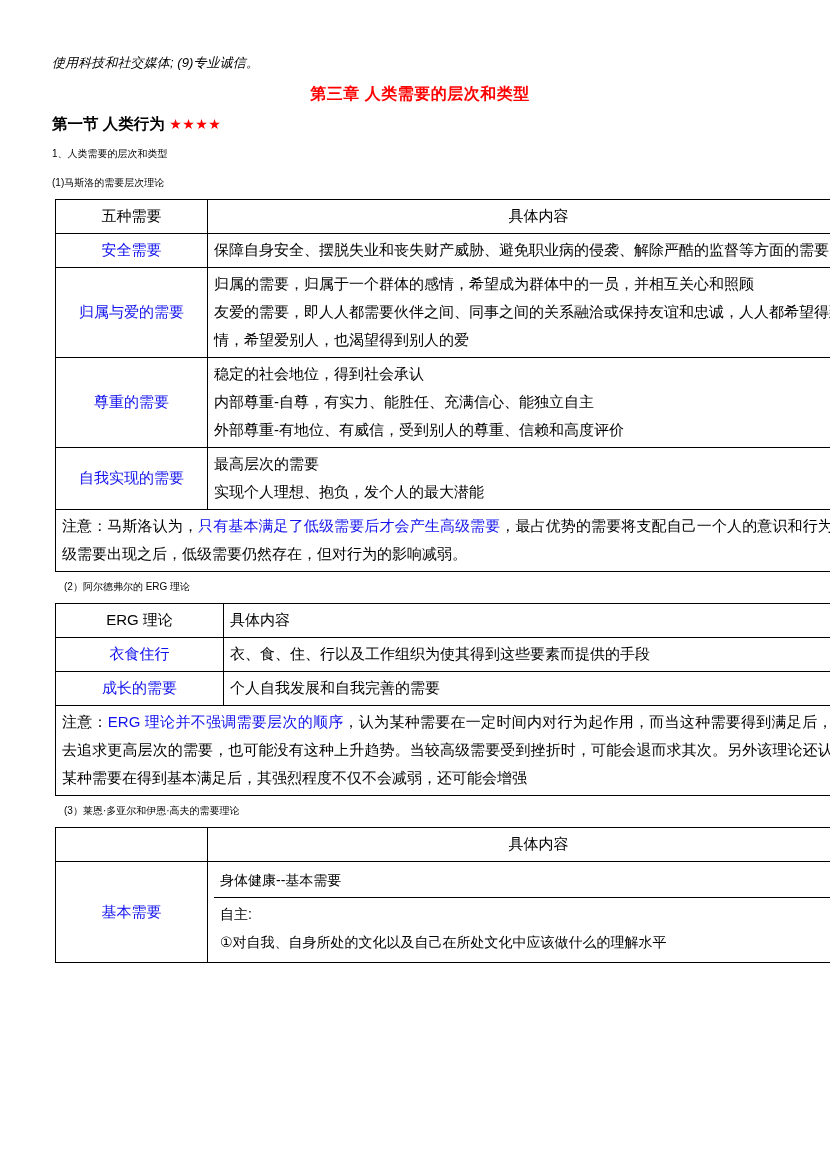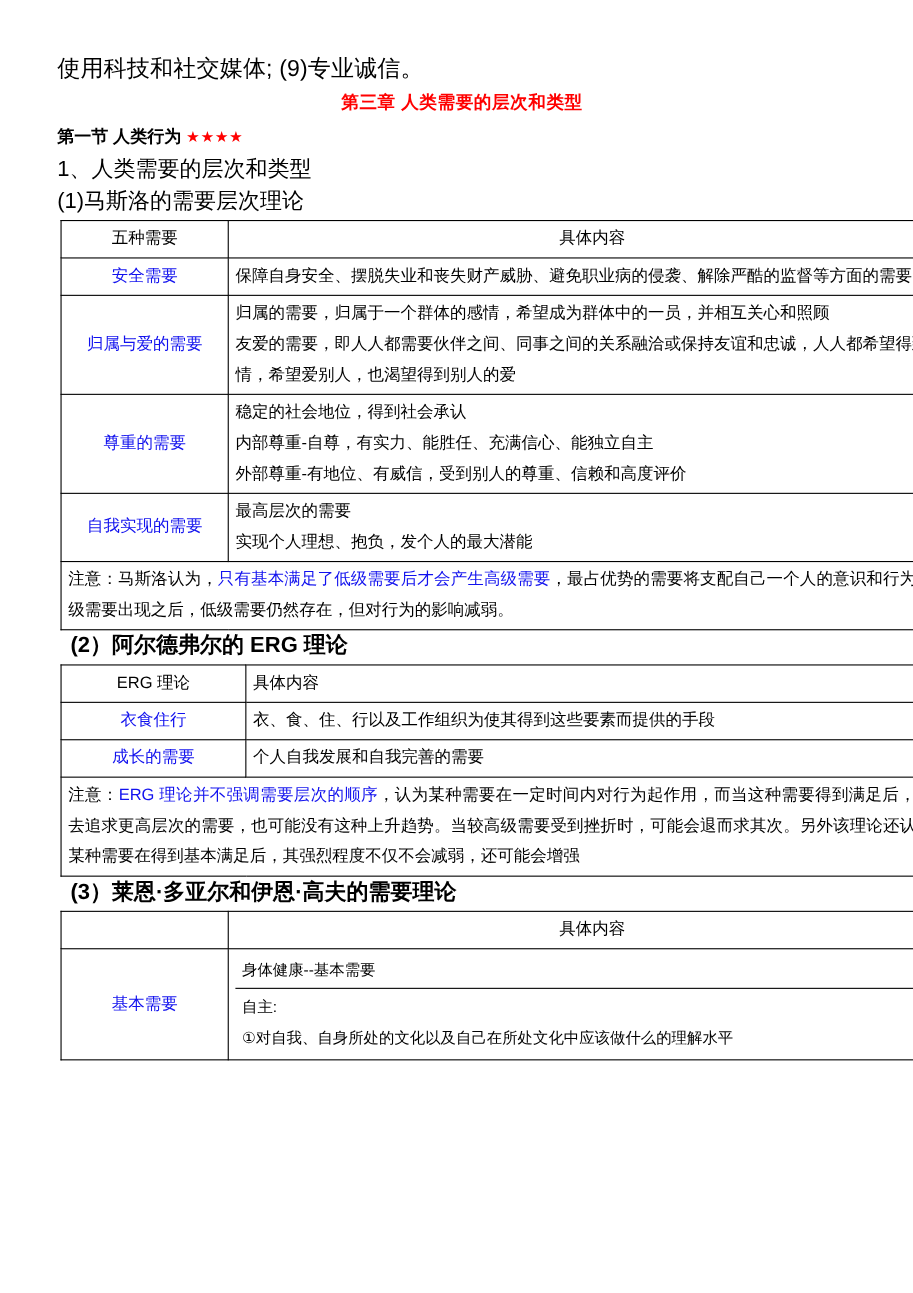--- a/index.html
+++ b/index.html
@@ -14,25 +14,26 @@
   #page {
     position: relative;
     width: 830px;
     height: 1175px;
     box-sizing: border-box;
     padding: 48px 42px 0 52px;
     background: #ffffff;
     overflow: hidden;
   }
   .para {
-    font-size: 21px;
+    font-size: 13px;
     line-height: 29px;
     margin: 0;
     text-align: justify;
     letter-spacing: 0.1px;
+    font-style: italic;
   }
   .blue { color: #1111ee; }
   .chapter-title {
     text-align: center;
     font-size: 16px;
     font-weight: bold;
     color: #ff0000;
     line-height: 30px;
     margin: 2px 0 0 0;
     letter-spacing: 0.5px;
@@ -42,25 +43,25 @@
     font-weight: bold;
     line-height: 30px;
     margin: 0;
   }
   .stars {
     color: #ff0000;
     font-size: 14px;
     letter-spacing: 0.5px;
   }
   .sub-head {
-    font-size: 20px;
+    font-size: 10px;
     line-height: 29px;
     margin: 0;
   }
-  .sub-head.indent { padding-left: 12px; font-weight: bold; }
+  .sub-head.indent { padding-left: 12px; }
 
   table.doc {
     border-collapse: collapse;
     width: 815px;
     margin: 2px 0 0 3px;
     table-layout: fixed;
   }
   table.doc td {
     border: 1px solid #000000;
     padding: 2px 6px 3px 6px;

